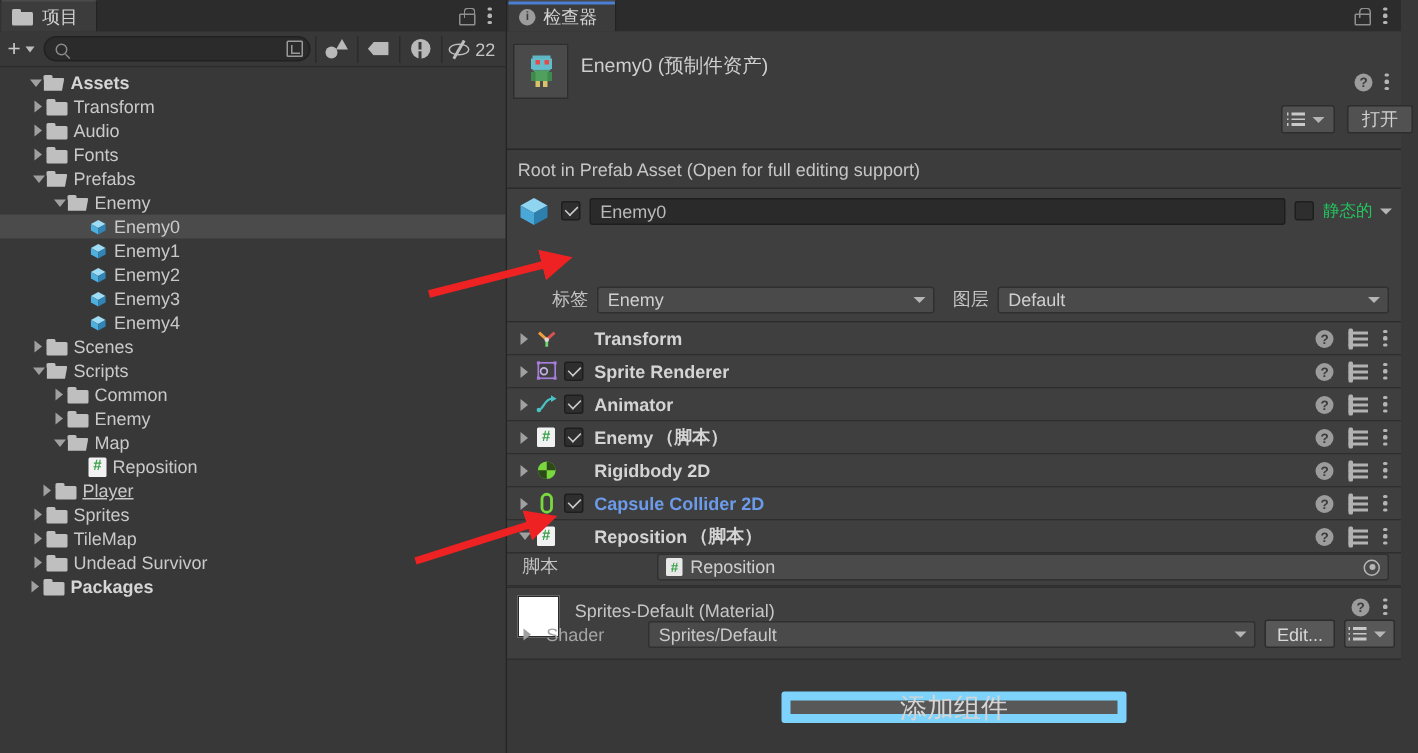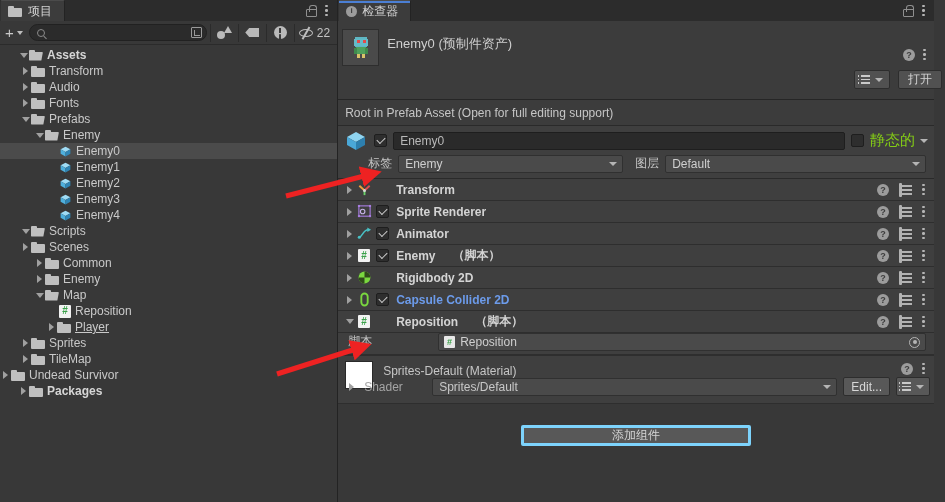--- a/index.html
+++ b/index.html
@@ -167,45 +167,45 @@
     display:flex;align-items:center;justify-content:center; flex:none; cursor:pointer;
   }
   .cbox.checked::after {
     content:''; width:7px;height:4px;border-left:1.7px solid #ccc;border-bottom:1.7px solid #ccc;
     transform: rotate(-45deg); margin-top:-2px;
   }
   .name-field {
     flex:1; height:18px; background:#2a2a2a; border:1px solid #1e1e1e; border-radius:2px;
     display:flex;align-items:center;padding:0 6px;font-size:12px;color:#b9b9b9;
   }
-  .static-wrap { display:flex;align-items:center;gap:5px; font-size:15px;color:#84cc16; }
+  .static-wrap { display:flex;align-items:center;gap:5px; font-size:11px;color:#22c55e; }
   .dd-caret { width:0;height:0;border-left:4px solid transparent;border-right:4px solid transparent;border-top:4px solid #b5b5b5; }
 
-  .tag-row { height:24px; display:flex;align-items:center; padding: 3px 6px 0 30px; gap:6px; }
+  .tag-row { height:24px; display:flex;align-items:center; padding: 3px 6px 0 30px; gap:6px;margin-top:36px; }
   .fld-label { font-size:12px;color:#c4c4c4; flex:none; }
   .dropdown {
     height:18px; background:#4a4a4a; border:1px solid #303030; border-radius:2px;
     display:flex;align-items:center;justify-content:space-between;
     padding: 0 5px 0 6px; font-size:12px;color:#cfcfcf;
   }
 
   .comp-list { background:#383838; }
   .comp-row {
     height:22px; background:#3f3f3f; border-bottom:1px solid #2e2e2e;
     display:flex; align-items:center; padding-left:5px; position:relative;
   }
   .comp-row .tri { width:13px; }
   .comp-ico { width:16px;height:16px;flex:none;margin-right:4px;display:flex;align-items:center;justify-content:center; }
   .comp-cbox { width:13px;height:13px;background:#2e2e2e;border:1px solid #1e1e1e;border-radius:2px;
      display:flex;align-items:center;justify-content:center;margin-right:7px;flex:none;cursor:pointer;}
   .comp-cbox.checked::after{content:'';width:7px;height:4px;border-left:1.7px solid #ccc;border-bottom:1.7px solid #ccc;transform:rotate(-45deg);margin-top:-2px;}
   .comp-cbox.spacer { background:transparent;border:none; }
   .comp-name { font-size:12px;font-weight:bold;color:#d4d4d4; }
   .comp-name.blue { color:#6c9bea; }
-  .comp-sub { font-size:12px;font-weight:bold;color:#d4d4d4; margin-left:17px; }
+  .comp-sub { font-size:12px;font-weight:bold;color:#d4d4d4; margin-left:2px; }
   .comp-right { margin-left:auto; display:flex;align-items:center;gap:10px;padding-right:8px; }
   .preset-ico { width:13px;height:11px;position:relative; }
   .preset-ico i { position:absolute;left:0;width:13px;height:1.5px;background:#b2b2b2; }
   .preset-ico i::after{content:'';position:absolute;top:-2px;width:3px;height:5.5px;background:#b2b2b2;border-radius:1px;}
 
   .script-field-row {
     height:22px; background:#3f3f3f; display:flex;align-items:flex-start;
     padding-left:10px; border-bottom:1px solid #2e2e2e;
   }
   .sf-label { width:90px; font-size:12px;color:#c4c4c4; }
@@ -228,22 +228,22 @@
   .shader-lbl{font-size:12px;color:#a5a5a5; width:62px;}
   .shader-dd{ flex:1; height:18px;background:#4a4a4a;border:1px solid #303030;border-radius:2px;
      display:flex;align-items:center;justify-content:space-between;padding:0 5px 0 6px;font-size:12px;color:#c8c8c8;}
   .edit-btn{height:19px;background:#585858;border:1px solid #2d2d2d;border-radius:2px;padding:0 7px;
      display:flex;align-items:center;font-size:12px;color:#d8d8d8;cursor:pointer;}
   .mat-menu-btn{height:19px;background:#585858;border:1px solid #2d2d2d;border-radius:2px;padding:0 5px;
      display:flex;align-items:center;gap:5px;cursor:pointer;margin-right:4px;}
 
   .add-comp-area { flex:1; background:#383838; display:flex; align-items:flex-start; justify-content:center; padding-top:21px; }
   .add-comp-btn {
-    width:230px;height:21px;background:#585858;border:3px solid #7dd3fc;border-radius:2px;
-    display:flex;align-items:center;justify-content:center;font-size:12px;color:#d5d5d5;cursor:pointer;
+    width:230px;height:21px;background:#585858;border:6px solid #7dd3fc;border-radius:2px;
+    display:flex;align-items:center;justify-content:center;font-size:18px;color:#d5d5d5;cursor:pointer;
   }
 
   
   .arrow-svg { position:absolute; pointer-events:none; }
 </style>
 </head>
 <body>
 
 <div id="root">
 
@@ -413,37 +413,37 @@
             <svg width="13" height="13" viewBox="0 0 24 24">
               <polygon points="12,3 21,8 12,13 3,8" fill="#9fdcf5"></polygon>
               <polygon points="3,8 12,13 12,21 3,16" fill="#4fb0dd"></polygon>
               <polygon points="21,8 12,13 12,21 21,16" fill="#2f85b5"></polygon>
             </svg>
           </span>
           <span class="tlabel">Enemy4</span>
         </div>
         <div class="trow" style="padding-left: 20px;">
           <span class="tri">
+            <span class="r"></span>
+          </span>
+          <span class="fol">
+            <span class="tab2"></span>
+            <span class="body"></span>
+          </span>
+          <span class="tlabel">Scenes</span>
+        </div>
+        <div class="trow" style="padding-left: 20px;">
+          <span class="tri">
             <span class="d"></span>
           </span>
           <span class="fol open">
             <span class="tab2"></span>
             <span class="body"></span>
           </span>
           <span class="tlabel">Scripts</span>
-        </div>
-        <div class="trow" style="padding-left: 20px;">
-          <span class="tri">
-            <span class="r"></span>
-          </span>
-          <span class="fol">
-            <span class="tab2"></span>
-            <span class="body"></span>
-          </span>
-          <span class="tlabel">Scenes</span>
         </div>
         <div class="trow" style="padding-left: 34px;">
           <span class="tri">
             <span class="r"></span>
           </span>
           <span class="fol">
             <span class="tab2"></span>
             <span class="body"></span>
           </span>
           <span class="tlabel">Common</span>
@@ -466,21 +466,21 @@
             <span class="tab2"></span>
             <span class="body"></span>
           </span>
           <span class="tlabel">Map</span>
         </div>
         <div class="trow" style="padding-left: 48px;">
           <span class="tri"></span>
           <span class="script-ico">#</span>
           <span class="tlabel">Reposition</span>
         </div>
-        <div class="trow" style="padding-left: 46px; text-decoration: underline;">
+        <div class="trow" style="padding-left: 26px; text-decoration: underline;">
           <span class="tri">
             <span class="r"></span>
           </span>
           <span class="fol">
             <span class="tab2"></span>
             <span class="body"></span>
           </span>
           <span class="tlabel">Player</span>
         </div>
         <div class="trow" style="padding-left: 20px;">
@@ -496,21 +496,21 @@
         <div class="trow" style="padding-left: 20px;">
           <span class="tri">
             <span class="r"></span>
           </span>
           <span class="fol">
             <span class="tab2"></span>
             <span class="body"></span>
           </span>
           <span class="tlabel">TileMap</span>
         </div>
-        <div class="trow" style="">
+        <div class="trow" style="padding-left: 20px;">
           <span class="tri">
             <span class="r"></span>
           </span>
           <span class="fol">
             <span class="tab2"></span>
             <span class="body"></span>
           </span>
           <span class="tlabel">Undead Survivor</span>
         </div>
         <div class="trow bold" style="padding-left: 6px;">

